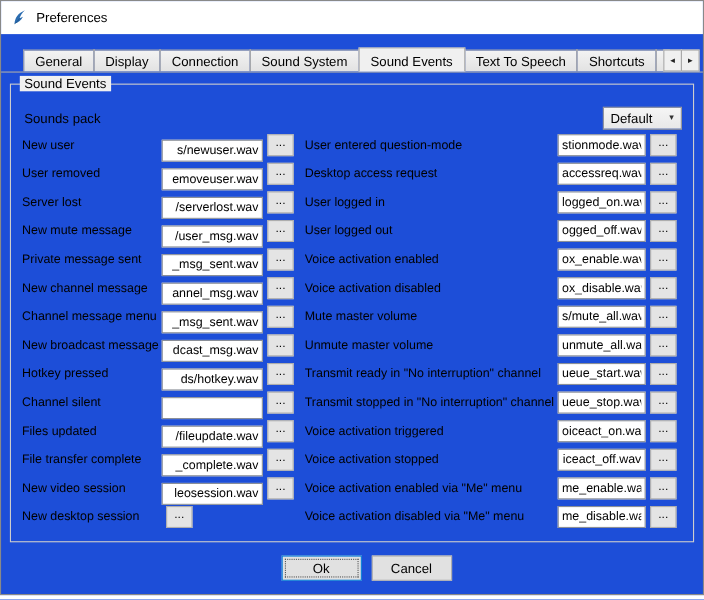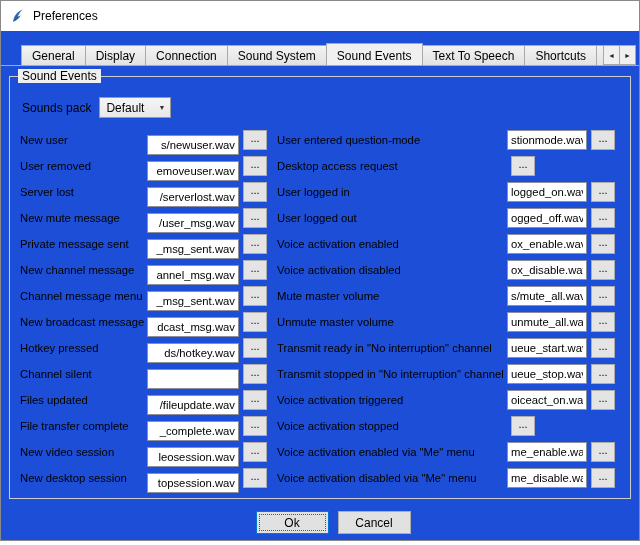--- a/index.html
+++ b/index.html
@@ -29,21 +29,21 @@
   .scroll-btn { width: 17px; height: 20px; border: 1px solid #a9a9a9; background: #f0f0f0;
                 font-size: 7px; display: flex; align-items: center; justify-content: center;
                 margin-left: -1px; color: #222; }
 
   
   .groupbox { flex: 1 1 auto; margin: 10px 8px 0; border: 1px solid #cdcdcd;
               position: relative; padding: 14px 10px 4px 10px; }
   .groupbox-title { position: absolute; top: -8px; left: 8px; background: #f0f0f0;
                     padding: 0 4px; }
 
-  .sounds-pack-row { display: flex; align-items: center; gap: 8px; margin: 6px 0 12px 2px; }
+  .sounds-pack-row { display: flex; align-items: center; gap: 8px; margin: 6px 0 4px 2px; justify-content: space-between; }
   .combo { width: 72px; height: 21px; border: 1px solid #999;
            background: linear-gradient(#f5f5f5, #e8e8e8); display: flex; align-items: center;
            padding: 0 5px 0 6px; }
   .combo-value { flex: 1 1 auto; }
   .combo-arrow { font-size: 7px; color: #333; }
 
   .events { display: flex; }
   .col { display: flex; flex-direction: column; }
   .col-right { margin-left: 10px; }
   .event-row { display: flex; align-items: center; height: 20px; margin-bottom: 6px; }
@@ -170,32 +170,32 @@
             <input type="text" class="event-input" value="_complete.wav" style="">
             <button class="browse-btn">...</button>
           </div>
           <div class="event-row">
             <span class="event-label">New video session</span>
             <input type="text" class="event-input" value="leosession.wav" style="">
             <button class="browse-btn">...</button>
           </div>
           <div class="event-row">
             <span class="event-label">New desktop session</span>
-            <input type="text" class="event-input" value="topsession.wav" style="">
             <button class="browse-btn">...</button>
           </div>
         </div>
       <div class="col col-right">
           <div class="event-row">
             <span class="event-label">User entered question-mode</span>
             <input type="text" class="event-input" value="stionmode.wav" style="">
             <button class="browse-btn">...</button>
           </div>
           <div class="event-row">
             <span class="event-label">Desktop access request</span>
+            <input type="text" class="event-input" value="accessreq.wav" style="">
             <button class="browse-btn">...</button>
           </div>
           <div class="event-row">
             <span class="event-label">User logged in</span>
             <input type="text" class="event-input" value="logged_on.wav" style="">
             <button class="browse-btn">...</button>
           </div>
           <div class="event-row">
             <span class="event-label">User logged out</span>
             <input type="text" class="event-input" value="ogged_off.wav" style="">
@@ -231,20 +231,21 @@
             <input type="text" class="event-input" value="ueue_stop.wav" style="">
             <button class="browse-btn">...</button>
           </div>
           <div class="event-row">
             <span class="event-label">Voice activation triggered</span>
             <input type="text" class="event-input" value="oiceact_on.wav" style="">
             <button class="browse-btn">...</button>
           </div>
           <div class="event-row">
             <span class="event-label">Voice activation stopped</span>
+            <input type="text" class="event-input" value="iceact_off.wav" style="">
             <button class="browse-btn">...</button>
           </div>
           <div class="event-row">
             <span class="event-label">Voice activation enabled via "Me" menu</span>
             <input type="text" class="event-input" value="me_enable.wav" style="">
             <button class="browse-btn">...</button>
           </div>
           <div class="event-row">
             <span class="event-label">Voice activation disabled via "Me" menu</span>
             <input type="text" class="event-input" value="me_disable.wav" style="">

